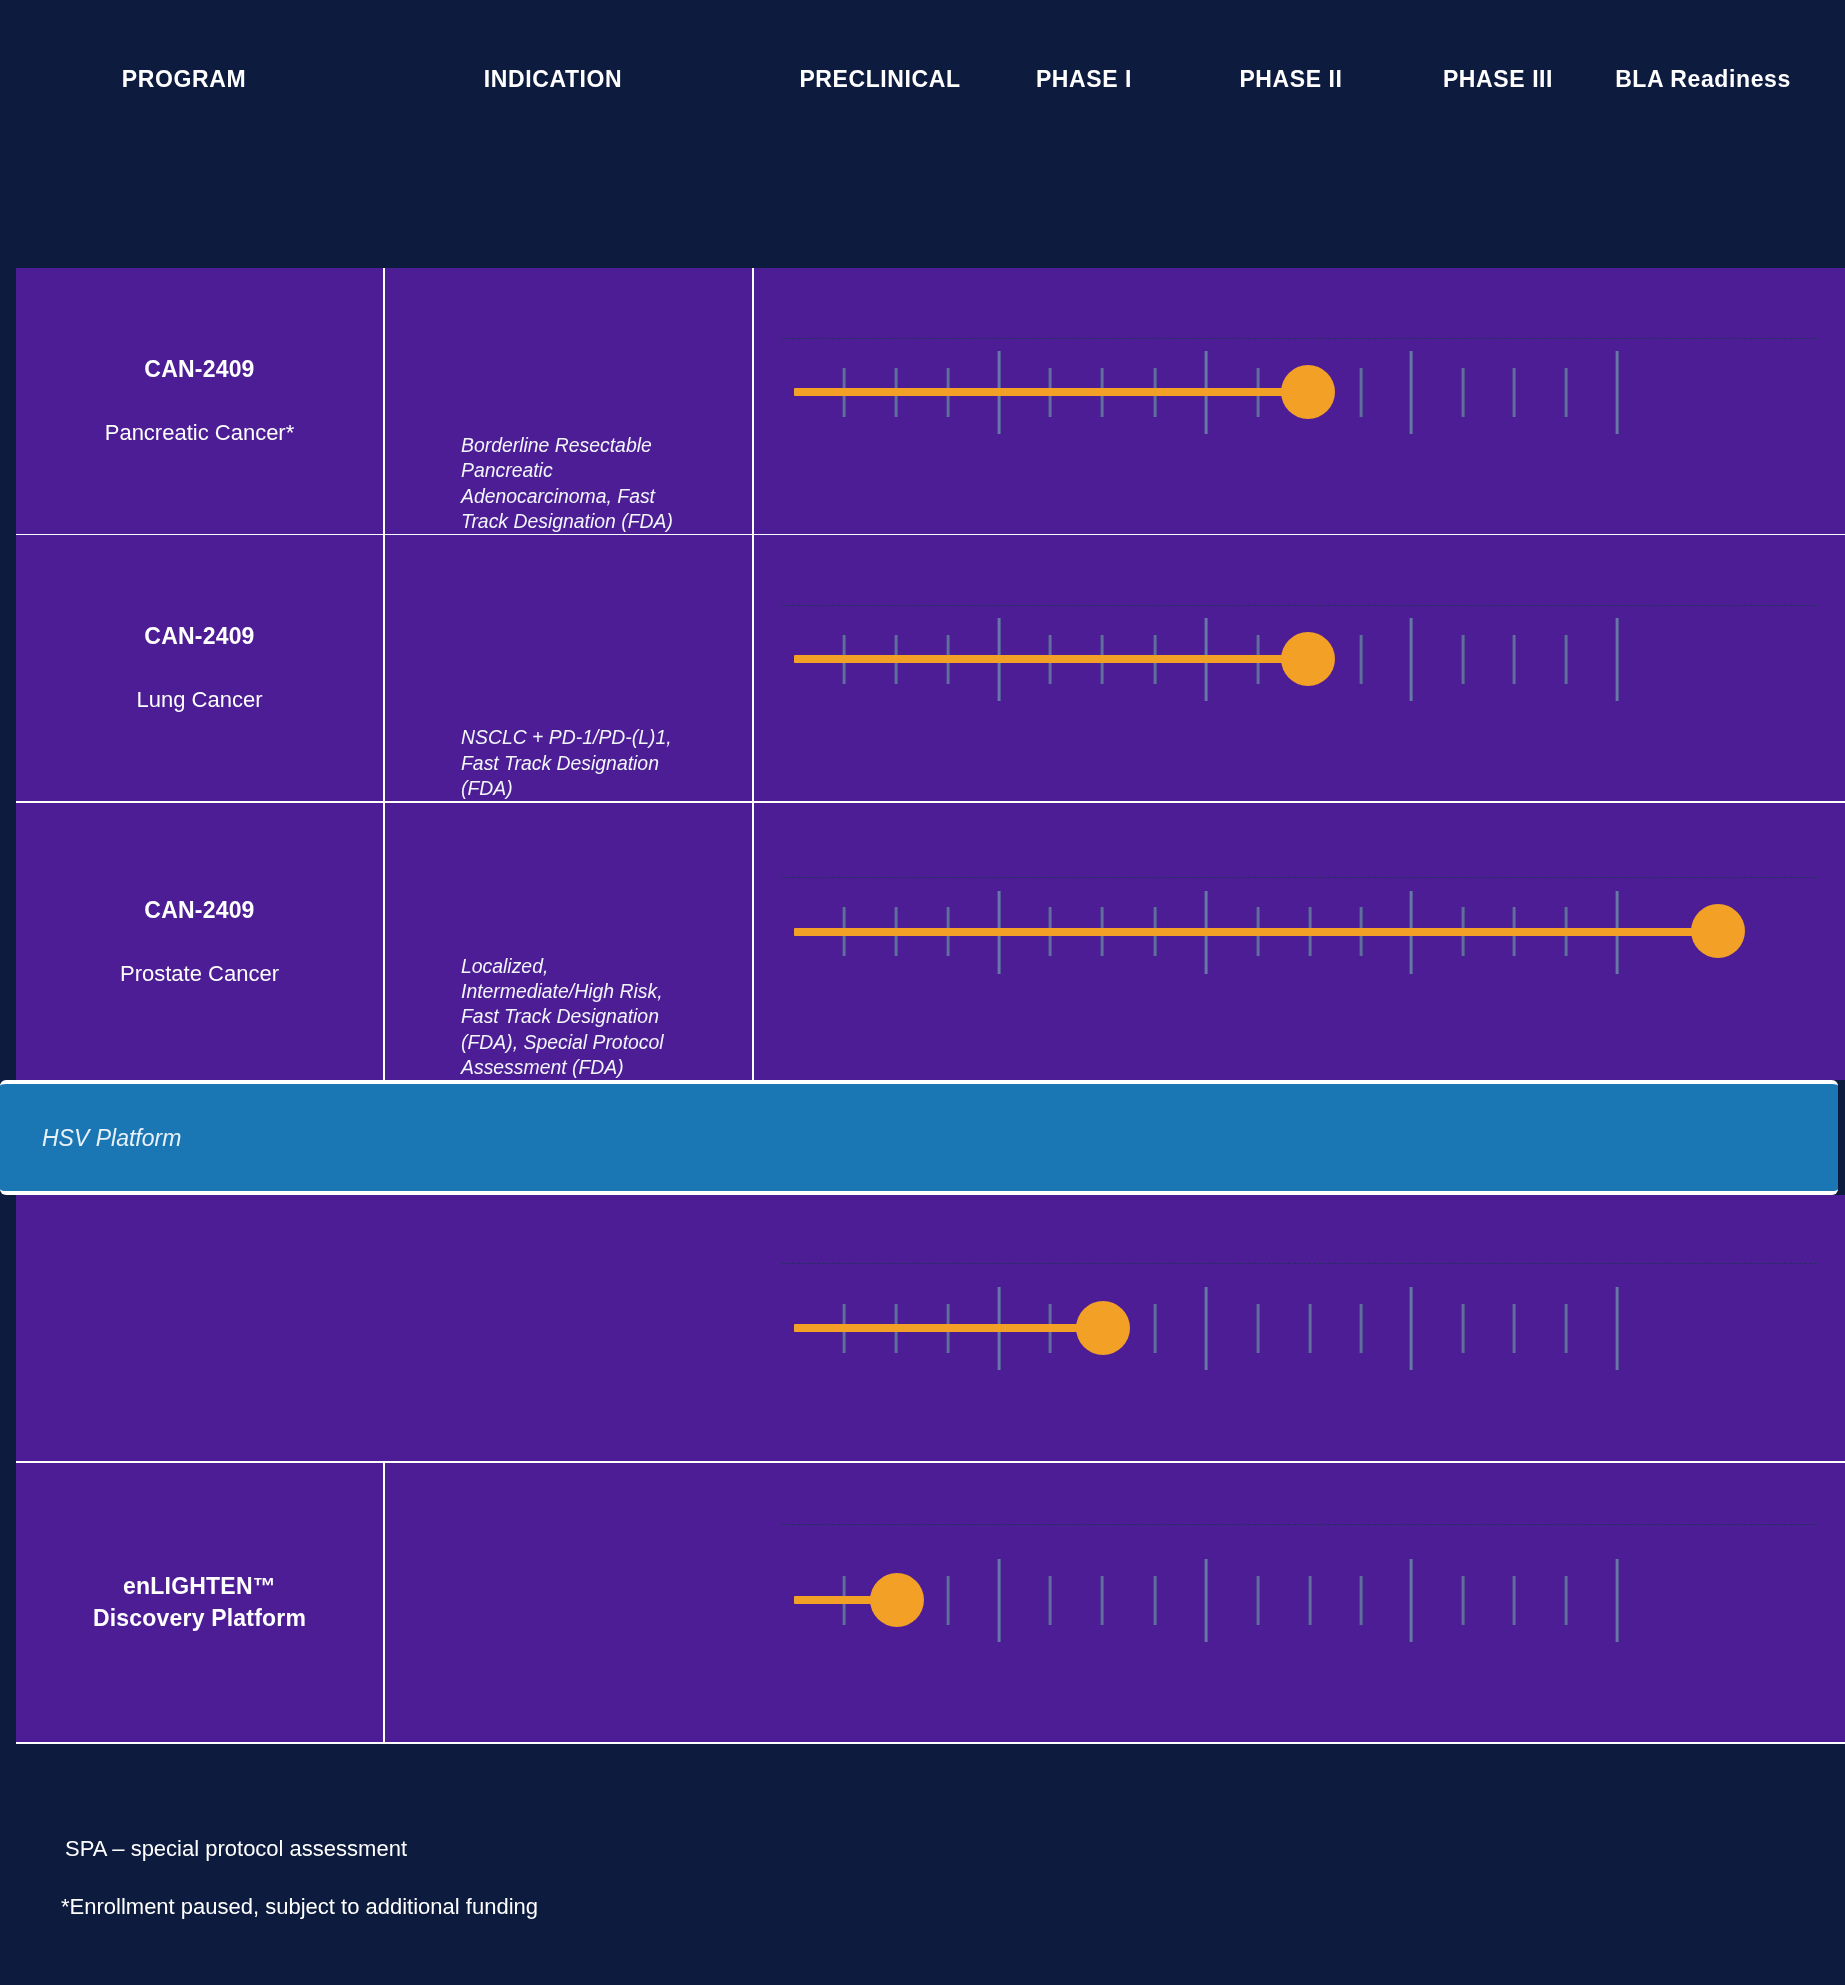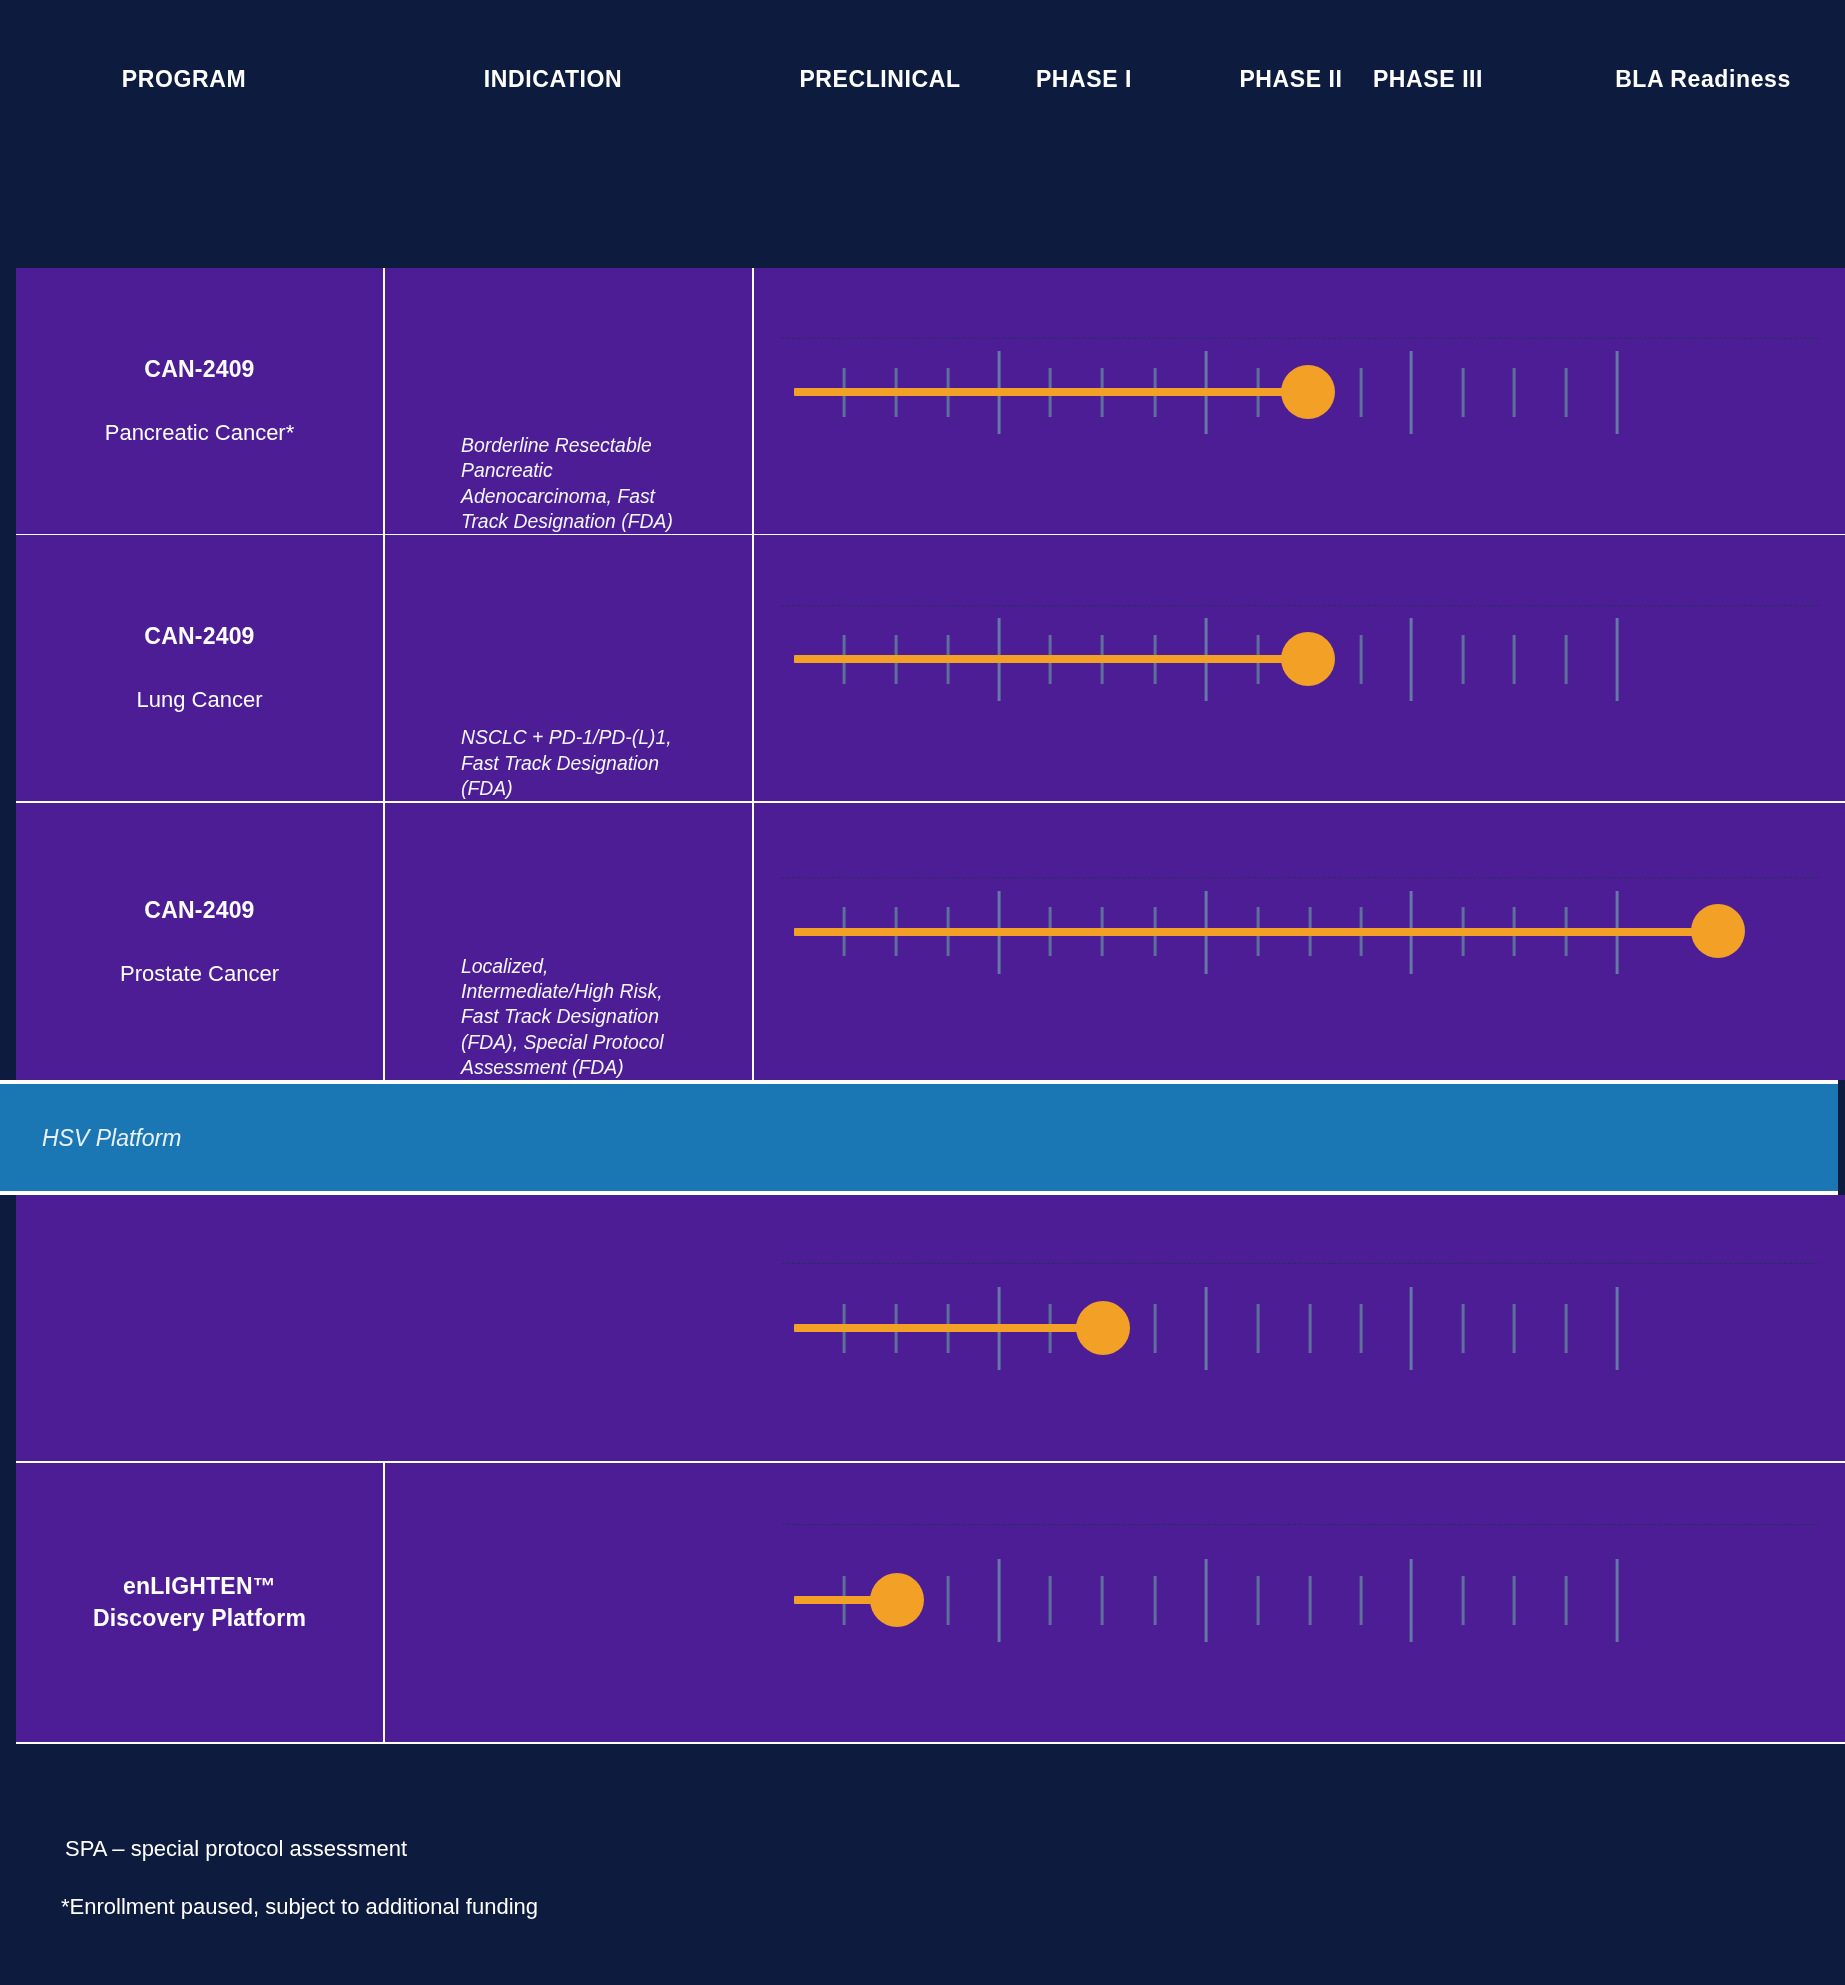--- a/index.html
+++ b/index.html
@@ -173,21 +173,21 @@
 <body>
 
 <div class="sheet">
 
   <div class="header">
     <div class="h-label" style="left:184px">PROGRAM</div>
     <div class="h-label" style="left:553px">INDICATION</div>
     <div class="h-label" style="left:880px">PRECLINICAL</div>
     <div class="h-label" style="left:1084px">PHASE I</div>
     <div class="h-label" style="left:1291px">PHASE II</div>
-    <div class="h-label" style="left:1428px">PHASE III</div>
+    <div class="h-label" style="left:1498px">PHASE III</div>
     <div class="h-label" style="left:1703px">BLA Readiness</div>
   </div>
 
 
   <div class="row rule-bottom" style="top:268px; height:268px;">
     <div class="cell-program">
       <div class="prog-code">CAN-2409</div>
       <div class="prog-name">Pancreatic Cancer*</div>
     </div>
     <div class="cell-indication">
@@ -279,21 +279,21 @@
         <div class="tick" style="left:709px; top:104px; height:49px;"></div>
         <div class="tick" style="left:760px; top:104px; height:49px;"></div>
         <div class="tick" style="left:812px; top:104px; height:49px;"></div>
         <div class="tick major" style="left:863px; top:88px; height:83px;"></div>
         <div class="track" style="left:40px; top:125px; width:925px;"></div>
         <div class="knob" style="left:964px; top:128px; width:54px; height:54px;"></div>
       </div>
     </div>
   </div>
 
-  <div class="band" style="top:1080px; height:115px;">
+  <div class="band" style="top:1080px; height:115px;border-radius:6px;">
     <div class="band-label">HSV Platform</div>
   </div>
 
   <div class="row rule-bottom" style="top:1195px; height:268px;">
     <div class="cell-timeline">
       <div class="tl">
         <div class="dots" style="top:68px"></div>
         <div class="tick" style="left:90px;  top:109px; height:49px;"></div>
         <div class="tick" style="left:142px; top:109px; height:49px;"></div>
         <div class="tick" style="left:194px; top:109px; height:49px;"></div>

